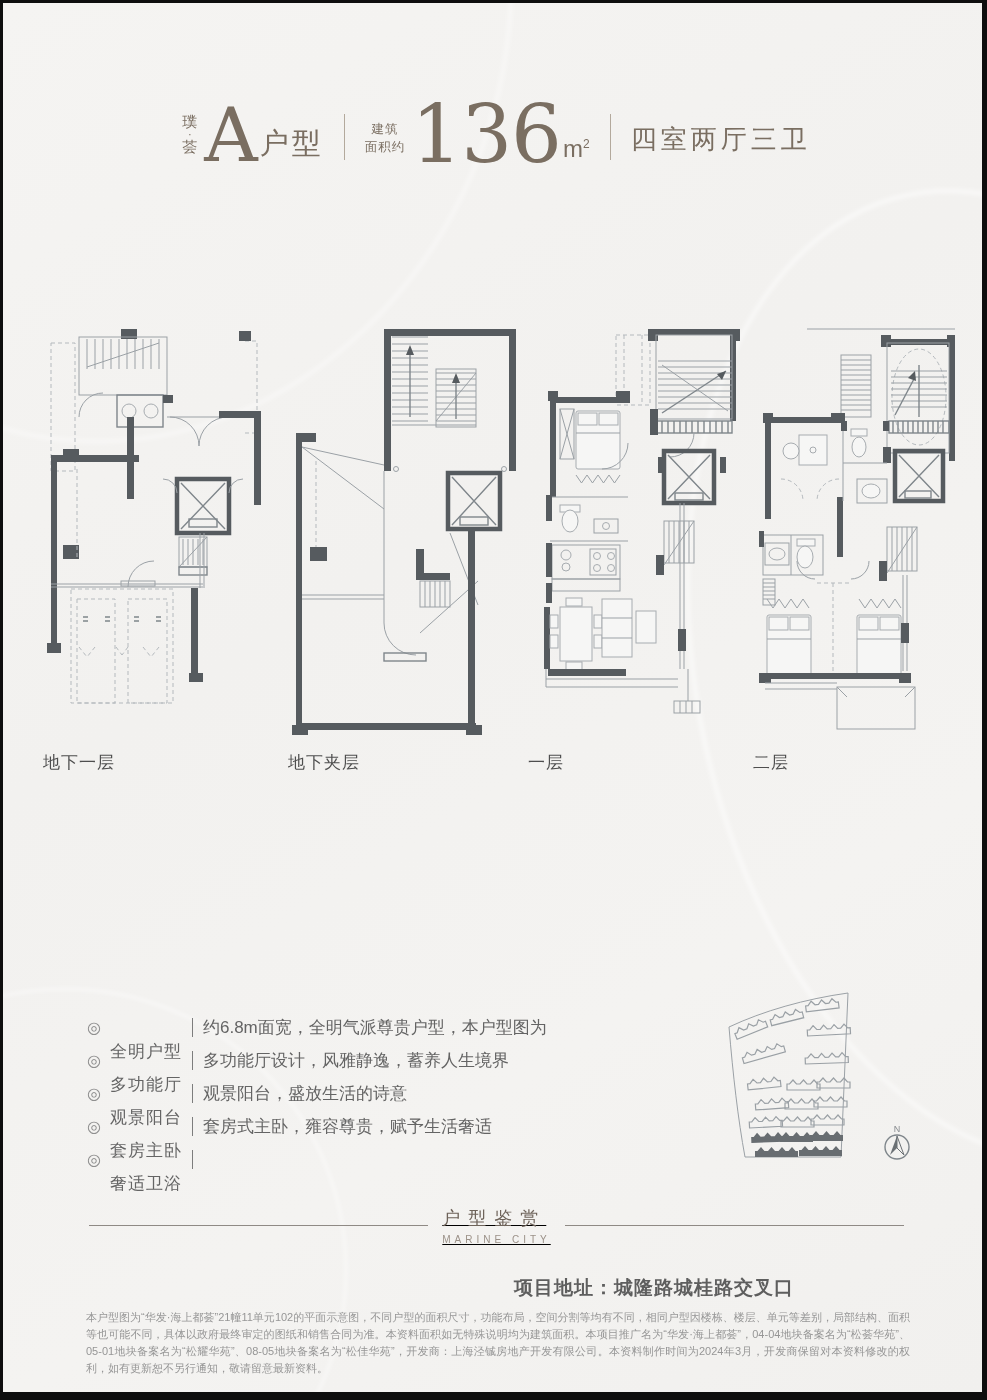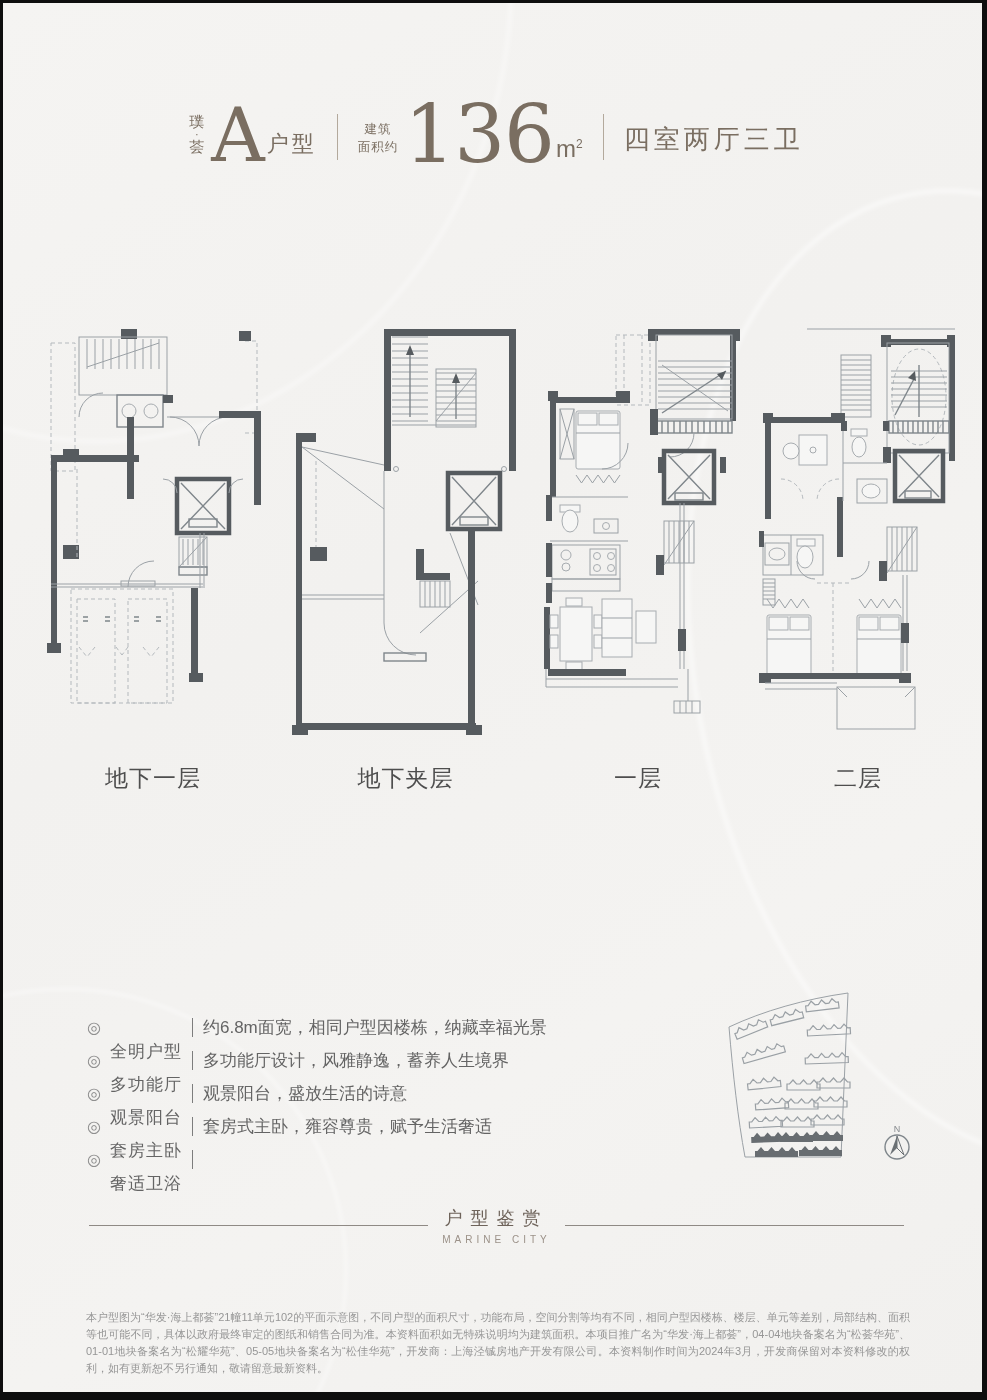--- a/index.html
+++ b/index.html
@@ -14,32 +14,32 @@
   .swirl{position:absolute; border-radius:50%; border:2px solid rgba(255,255,255,.75); filter:blur(2px); pointer-events:none;}
   .swirl.s1{left:-260px; top:-420px; width:760px; height:860px; transform:rotate(18deg);}
   .swirl.s2{right:-340px; top:180px; width:620px; height:980px; transform:rotate(-12deg); border-width:3px;}
   .swirl.s3{left:-220px; bottom:-160px; width:560px; height:560px;}
 
   
   .header{position:absolute; top:98px; left:0; width:987px; display:flex; justify-content:center; align-items:center; color:#7a6e61;}
   .brand{display:flex; flex-direction:column; align-items:center; font-size:15px; line-height:1.12; letter-spacing:1px; margin-right:4px;}
   .brand .dot{font-size:11px; line-height:.7;}
   .big-letter{font-family:"DejaVu Serif", serif; font-size:74px; line-height:.92; font-weight:400; margin:0 2px;}
-  .unit-label{font-size:22px; letter-spacing:3px; position:relative; top:9px; font-weight:300;}
+  .unit-label{font-size:29px; letter-spacing:3px; position:relative; top:9px; font-weight:300;}
   .vdiv{width:1px; height:46px; background:#b3a99c; margin:0 20px; position:relative; top:2px;}
   .area-prefix{font-size:12.5px; line-height:1.45; letter-spacing:1px; text-align:center; position:relative; top:3px;}
   .big-num{font-family:"DejaVu Serif", serif; font-size:80px; line-height:.85; letter-spacing:-1px; margin-left:6px;}
   .area-unit{font-size:24px; position:relative; top:14px; margin-left:2px;}
   .area-unit sup{font-size:12px; vertical-align:super;}
   .rooms{font-size:26px; letter-spacing:4px; position:relative; top:4px; font-weight:300;}
 
   
   .plans{position:absolute; top:318px; left:0; width:987px; height:460px;}
   .plan{position:absolute; top:0;}
-  .plan-label{position:absolute; top:430px; left:0; width:100%; text-align:center; font-size:23px; color:#4e4e4e; letter-spacing:1px;margin-top:12px;}
+  .plan-label{position:absolute; top:430px; left:0; width:100%; font-size:17px; color:#4e4e4e; letter-spacing:1px;}
   #plan1{left:40px;  width:220px;}
   #plan2{left:285px; width:235px;}
   #plan3{left:525px; width:220px;}
   #plan4{left:750px; width:210px;}
 
   svg .w {fill:none; stroke:#565b5f; stroke-width:4.5;}
   svg .wf{fill:#565b5f; stroke:none;}
   svg .t {fill:none; stroke:#9ba1a6; stroke-width:1;}
   svg .t2{fill:none; stroke:#7f868b; stroke-width:1.4;}
   svg .d {fill:none; stroke:#b4b9bd; stroke-width:1; stroke-dasharray:4 3;}
@@ -55,21 +55,21 @@
   .feature .title{letter-spacing:1px;margin-top:47px;}
   .feature .sep{display:inline-block; width:1px; height:19px; background:#7d7d7d; margin:0 10px;}
 
   
   .siteplan{position:absolute; left:702px; top:984px; width:235px; height:205px;}
   .siteplan text{font-family:"Liberation Sans", sans-serif; font-size:9px; fill:#85898d;}
 
   
   .divider{position:absolute; left:86px; top:1203px; width:815px; display:flex; align-items:center;}
   .divider .line{flex:1; height:1px; background:#8f8a85;}
-  .divider .mid{margin:0 14px; text-align:center;}
+  .divider .mid{margin:0 14px; text-align:left;text-decoration:underline;}
   .divider .mid .title{font-size:18px; letter-spacing:8px; color:#6e635a;}
   .divider .mid .subtitle{font-size:10px; letter-spacing:4px; color:#9b9188; margin-top:4px;}
 
   
   .address{position:absolute; left:511px; top:1272px; font-size:19px; font-weight:bold; color:#5e5e5e; letter-spacing:1px;}
   .disclaimer{position:absolute; left:83px; top:1306px; width:824px; font-size:11px; line-height:1.55; color:#969696; text-align:justify;}
 </style>
 </head>
 <body>
 
@@ -403,21 +403,21 @@
       </svg>
       <div class="plan-label">二层</div>
     </div>
   </div>
 
   <div class="features">
     <div class="feature">
       <span class="bullet">◎</span>
       <span class="title">全明户型</span>
       <span class="sep"></span>
-      <span class="desc">约6.8m面宽，相同户型因楼栋，纳藏幸福光景</span>
+      <span class="desc">约6.8m面宽，全明气派尊贵户型，本户型图为</span>
     </div>
     <div class="feature">
       <span class="bullet">◎</span>
       <span class="title">多功能厅</span>
       <span class="sep"></span>
       <span class="desc">多功能厅设计，风雅静逸，蓄养人生境界</span>
     </div>
     <div class="feature">
       <span class="bullet">◎</span>
       <span class="title">观景阳台</span>
@@ -475,14 +475,15 @@
 
   <div class="divider">
     <div class="line"></div>
     <div class="mid">
       <div class="title">户型鉴赏</div>
       <div class="subtitle">MARINE CITY</div>
     </div>
     <div class="line"></div>
   </div>
 
-  <div class="disclaimer">本户型图为“华发·海上都荟”21幢11单元102的平面示意图，不同户型的面积尺寸，功能布局，空间分割等均有不同，相同户型因楼栋、楼层、单元等差别，局部结构、面积等也可能不同，具体以政府最终审定的图纸和销售合同为准。本资料面积如无特殊说明均为建筑面积。本项目推广名为“华发·海上都荟”，04-04地块备案名为“松荟华苑”、01-01地块备案名为“松耀华苑”、05-05地块备案名为“松佳华苑”，开发商：上海泾铖房地产开发有限公司。本资料制作时间为2024年3月，开发商保留对本资料修改的权利，如有更新恕不另行通知，敬请留意最新资料。</div>
+  <div class="address">项目地址：城隆路城桂路交叉口</div>
+  <div class="disclaimer">本户型图为“华发·海上都荟”21幢11单元102的平面示意图，不同户型的面积尺寸，功能布局，空间分割等均有不同，相同户型因楼栋、楼层、单元等差别，局部结构、面积等也可能不同，具体以政府最终审定的图纸和销售合同为准。本资料面积如无特殊说明均为建筑面积。本项目推广名为“华发·海上都荟”，04-04地块备案名为“松荟华苑”、05-01地块备案名为“松耀华苑”、08-05地块备案名为“松佳华苑”，开发商：上海泾铖房地产开发有限公司。本资料制作时间为2024年3月，开发商保留对本资料修改的权利，如有更新恕不另行通知，敬请留意最新资料。</div>
 </div>
 
 </body></html>

